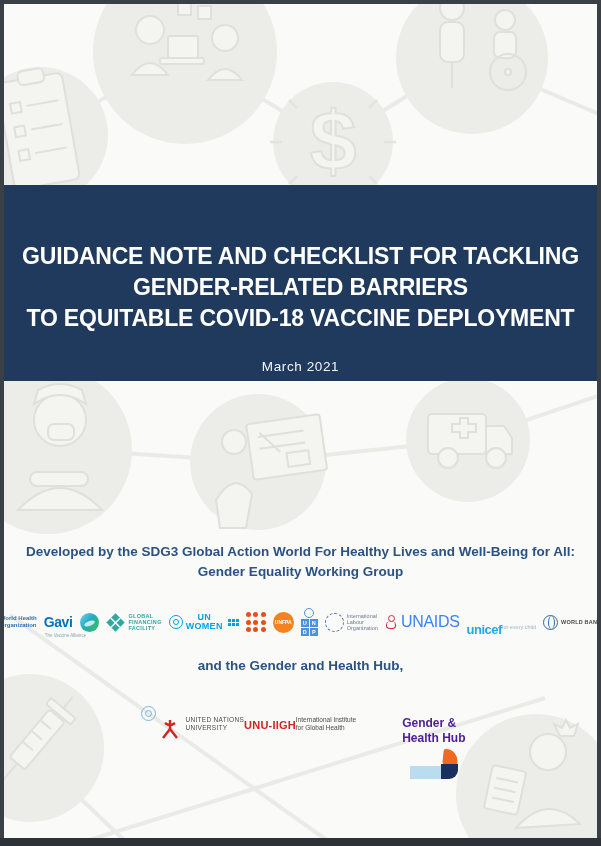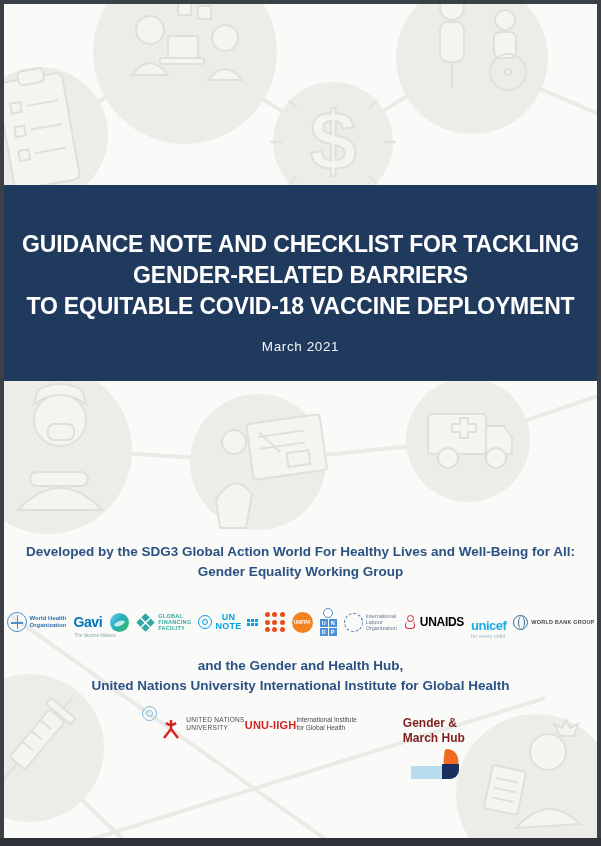--- a/index.html
+++ b/index.html
@@ -15,25 +15,25 @@
   .frame-right{right:0;top:0;width:4px;height:846px;background:#3b3f46;}
   .frame-bottom{left:0;bottom:0;width:601px;height:8px;background:#2d3238;}
   
   .decor{left:0;top:0;width:601px;height:846px;pointer-events:none;}
   
   .banner{
     left:0;top:185px;width:601px;height:196px;
     color:#fff;text-align:center;box-sizing:border-box;padding-top:40px;
   }
   .banner h1{
-    margin:4px;font-size:23px;line-height:31px;font-weight:bold;
+    margin:16px;font-size:23px;line-height:31px;font-weight:bold;
     letter-spacing:-0.2px;font-family:"Liberation Sans",sans-serif;
   }
   .banner .date{
-    margin-top:17px;font-size:13.5px;font-weight:400;letter-spacing:0.6px;color:#f2f5f9;
+    margin-top:25px;font-size:13.5px;font-weight:400;letter-spacing:0.6px;color:#f2f5f9;
   }
   
   .devby{left:0;top:542px;width:601px;text-align:center;
     color:#2b5282;font-size:13.5px;font-weight:bold;line-height:20px;}
   .hubline{left:0;top:656px;width:601px;text-align:center;
     color:#2b5282;font-size:13.5px;font-weight:bold;line-height:20px;}
   
   .logo-strip{left:12px;top:601px;width:577px;height:42px;
     display:flex;align-items:center;justify-content:center;gap:7px;}
   .plogo{display:flex;align-items:center;gap:3px;flex:0 0 auto;}
@@ -80,44 +80,44 @@
   
   .ilo-emblem{width:19px;height:19px;border:1.6px dashed #3d6fa8;border-radius:50%;box-sizing:border-box;
     display:flex;align-items:center;justify-content:center;color:#3d6fa8;font-size:6px;font-weight:bold;}
   .ilo-text{color:#6b7d92;font-size:5.5px;line-height:6px;font-weight:normal;}
   
   .unaids-mark{width:13px;height:15px;position:relative;}
   .unaids-mark:before{content:"";position:absolute;left:3px;top:0;width:7px;height:7px;
     border:1.6px solid #d3273e;border-radius:50%;box-sizing:border-box;}
   .unaids-mark:after{content:"";position:absolute;left:1px;top:6px;width:10px;height:8px;
     border:1.6px solid #d3273e;border-radius:50% 50% 40% 40%;border-top:none;box-sizing:border-box;}
-  .unaids-word{color:#000000;font-size:12px;font-weight:bold;letter-spacing:-0.3px;}
-  
-  .unicef{flex-direction:column;align-items:flex-start;gap:0;margin-top:14px;}
+  .unaids-word{color:#3b82f6;font-size:16px;font-weight:normal;letter-spacing:-0.3px;}
+  
+  .unicef{flex-direction:row;align-items:flex-start;gap:0;margin-top:14px;}
   .unicef-word{color:#1cabe2;font-size:13px;font-weight:bold;letter-spacing:-0.5px;line-height:13px;}
   .unicef-sub{color:#9bb8c6;font-size:5.5px;font-weight:normal;margin-top:1px;}
   
   .wb-globe{width:15px;height:15px;border:1.4px solid #2d6a9f;border-radius:50%;box-sizing:border-box;position:relative;}
   .wb-globe:before{content:"";position:absolute;left:4px;top:0;bottom:0;width:5px;
     border-left:1px solid #2d6a9f;border-right:1px solid #2d6a9f;border-radius:50%;}
   .wb-text{color:#474747;font-size:5.5px;font-weight:bold;letter-spacing:.2px;}
   
   .bottom-logos{left:0;top:706px;width:601px;display:flex;justify-content:center;gap:46px;align-items:flex-start;}
   .unu{position:relative;display:flex;gap:6px;padding-left:26px;padding-top:10px;}
   .un-emblem{position:absolute;left:6px;top:0;width:15px;height:15px;border:1.5px solid #7ab7e0;
     border-radius:50%;box-sizing:border-box;}
   .un-emblem:before{content:"";position:absolute;left:3px;top:3px;right:3px;bottom:3px;
     border:1px solid #7ab7e0;border-radius:50%;}
   .unu-mark{width:18px;height:22px;flex:0 0 auto;margin-top:2px;}
   .unu-text{display:flex;flex-direction:row;}
   .unu-org{font-size:6.5px;line-height:7.5px;color:#4b4b4b;letter-spacing:.3px;}
   .unu-acronym{font-size:11px;font-weight:bold;color:#d12421;margin:3px 0 2px;letter-spacing:.2px;}
   .unu-sub{font-size:6.5px;line-height:7.5px;color:#4b4b4b;}
   .ghh{display:flex;flex-direction:column;padding-top:10px;}
-  .ghh-name{font-size:12px;line-height:15px;font-weight:bold;color:#7f1d1d;}
+  .ghh-name{font-size:12px;line-height:15px;font-weight:bold;color:#4c1d95;}
   .ghh-mark{position:relative;width:50px;height:31px;margin-top:2px;align-self:flex-start;margin-left:8px;}
   .ghh-blue{position:absolute;left:0;bottom:0;width:31px;height:13px;background:#b9ddef;}
   .ghh-navy{position:absolute;left:31px;bottom:0;width:17px;height:15px;background:#1b2f5e;
     border-radius:0 0 9px 0;}
   .ghh-orange{position:absolute;left:33px;bottom:14px;width:15px;height:16px;background:#f26a21;
     border-radius:2px 90% 0 4px;transform:skewX(-6deg);}
 </style>
 </head>
 <body>
 
@@ -298,21 +298,21 @@
         <span>GLOBAL</span><br>
         <span>FINANCING</span><br>
         <span>FACILITY</span>
       </span>
     </div>
 
     <div class="plogo">
       <span class="unw-emblem"></span>
       <span class="unw-text">
         <span>UN</span><br>
-        <span>NOTE</span>
+        <span>WOMEN</span>
       </span>
       <span class="unw-grid">
           <i></i>
           <i></i>
           <i></i>
           <i></i>
           <i></i>
           <i></i>
         </span>
     </div>
@@ -365,21 +365,20 @@
     </div>
 
     <div class="plogo">
       <span class="wb-globe"></span>
       <span class="wb-text">WORLD BANK GROUP</span>
     </div>
   </div>
 
   <div class="abs hubline">
     <span>and the Gender and Health Hub,</span><br>
-    <span>United Nations University International Institute for Global Health</span>
   </div>
 
   <div class="abs bottom-logos">
 
     <div class="unu">
       <span class="un-emblem"></span>
       <svg class="unu-mark" viewBox="0 0 18 22">
         <g stroke="#d12421" stroke-width="2.4" fill="none">
           <path d="M9 2 v9"></path>
           <path d="M9 11 L2 20"></path>
@@ -396,21 +395,21 @@
         <span class="unu-sub">
           <span>International Institute</span><br>
           <span>for Global Health</span>
         </span>
       </span>
     </div>
 
     <div class="ghh">
       <span class="ghh-name">
         <span>Gender &amp;</span><br>
-        <span>March Hub</span>
+        <span>Health Hub</span>
       </span>
       <span class="ghh-mark">
         <span class="ghh-orange"></span>
         <span class="ghh-blue"></span>
         <span class="ghh-navy"></span>
       </span>
     </div>
   </div>
 
   <div class="abs frame-top"></div>

